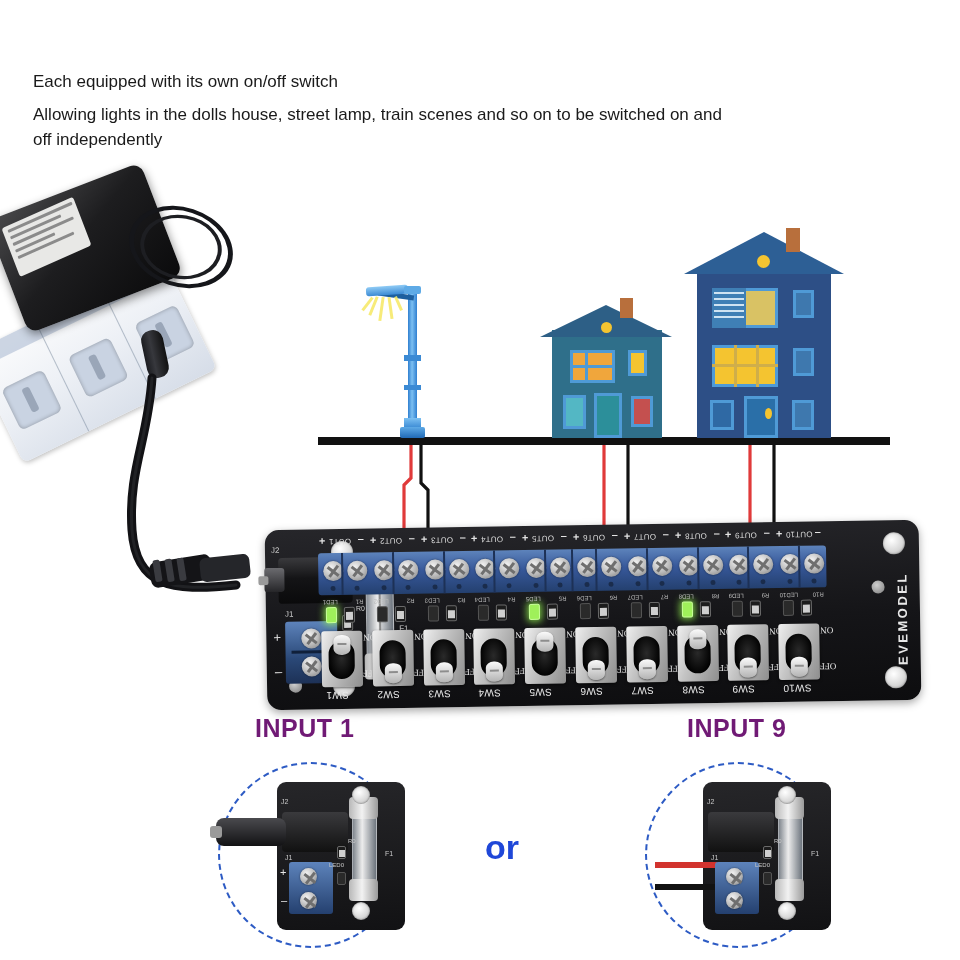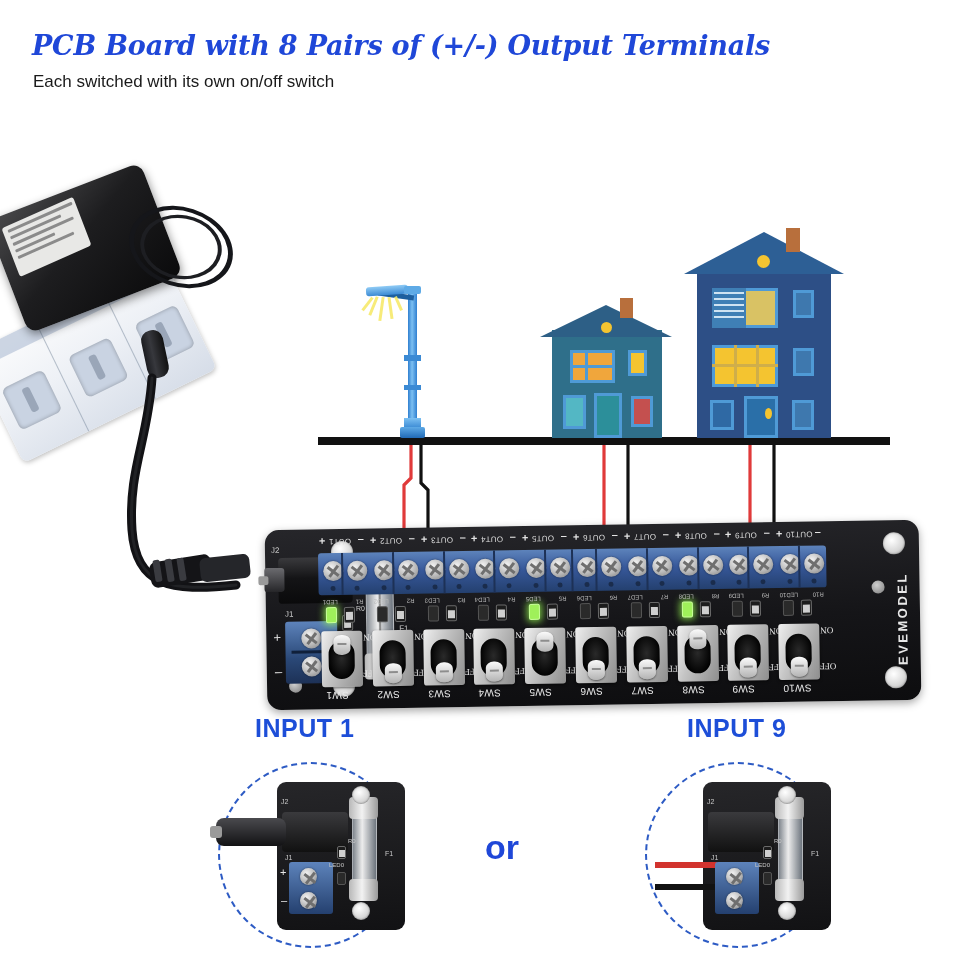--- a/index.html
+++ b/index.html
@@ -225,21 +225,21 @@
   .brand{
     position:absolute;right:10px;top:52px;
     font-size:13px;color:#e8e8e8;letter-spacing:2.5px;font-weight:bold;
     writing-mode:vertical-rl;transform:rotate(180deg);
     font-family:"Liberation Sans", sans-serif;
   }
   .boardlbl{position:absolute;font-size:8px;color:#cfcfcf;}
 
   
   .calloutlbl{
-    position:absolute;font-size:25px;font-weight:bold;color:#1d4ed8;
+    position:absolute;font-size:25px;font-weight:bold;color:#701a75;
     letter-spacing:.5px;font-family:"Liberation Sans", sans-serif;
   }
   .circle{
     position:absolute;width:186px;height:186px;border-radius:50%;
     border:2px dashed #2d5bc4;box-sizing:border-box;
   }
   .minipcb{
     position:absolute;background:linear-gradient(175deg,#262629,#121214);
     border-radius:9px;
   }
@@ -247,22 +247,22 @@
     position:absolute;left:485px;top:828px;
     font-size:34px;font-weight:bold;color:#1f47d8;
     font-family:"Liberation Sans", sans-serif;
   }
 </style>
 </head>
 <body>
 
 <div class="page">
 
-  <div class="title">PCB Board with 8 Pairs of (+/-) Output Terminals</div>
-  <div class="sub1">Each switched with its own on/off switch</div>
+  <div class="sub1">Each equipped with its own on/off switch</div>
+  <div class="sub2">Allowing lights in the dolls house, street lamp, train scenes and so on to be switched on and off independently</div>
 
   <div>
     <div class="strip">
       <div class="strip-band"></div>
       <div class="seam" style="left:72px;"></div>
       <div class="seam" style="left:146px;"></div>
       <div class="socket" style="left:12px;top:46px;">
           <i></i>
         </div>
       <div class="socket" style="left:86px;top:46px;">

